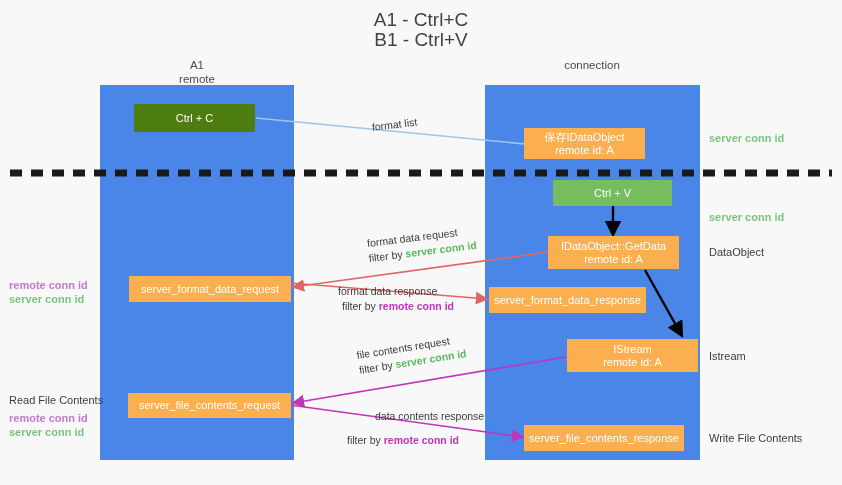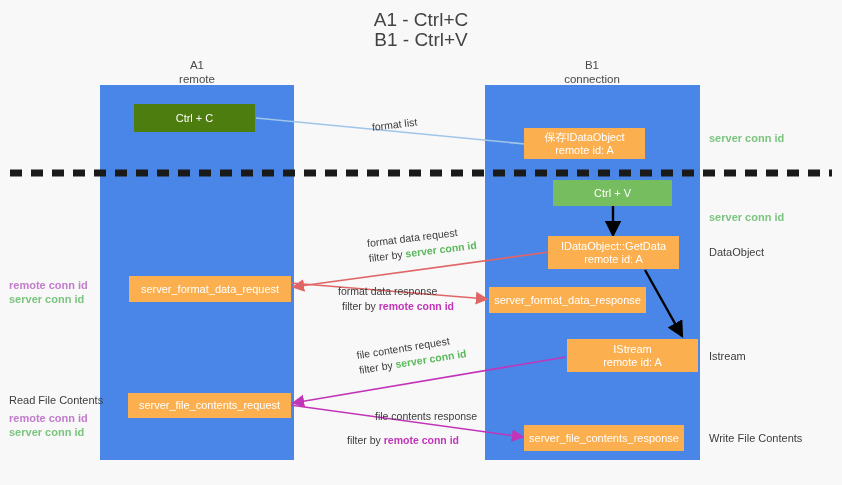--- a/index.html
+++ b/index.html
@@ -113,21 +113,20 @@
   <div class="title">
     <div>A1 - Ctrl+C</div>
     <div>B1 - Ctrl+V</div>
   </div>
 
   <div class="lane-header" style="left:117px; top:58px;">
     <div>A1</div>
     <div>remote</div>
   </div>
   <div class="lane-header" style="left:512px; top:58px;">
-    <div>B1</div>
     <div>connection</div>
   </div>
 
   <div class="lane" id="lane-a"></div>
   <div class="lane" id="lane-b"></div>
 
   <svg class="layer" viewBox="0 0 842 485">
     <defs>
       <marker id="ah-blue" markerWidth="9" markerHeight="9" refX="7" refY="4" orient="auto">
         <path d="M0,0 L8,4 L0,8 z" fill="#9fc5e8"></path>
@@ -212,21 +211,21 @@
     <div>format data response</div>
     <div style="padding-left:4px;"><span>filter by </span><span class="hl-purple">remote conn id</span></div>
   </div>
 
   <div class="edge-label stack-left rot-up-9" style="left:358px; top:348px;">
     <div>file contents request</div>
     <div><span>filter by </span><span class="hl-green">server conn id</span></div>
   </div>
 
   <div class="edge-label stack-left" style="left:375px; top:409px;">
-    <div>file contents response</div>
+    <div>data contents response</div>
     <div style="padding-left:-4px; margin-top:9px; margin-left:-28px;"><span>filter by </span><span class="hl-purple">remote conn id</span></div>
   </div>
 
   <div class="note green" style="left:709px; top:131px;">server conn id</div>
 
   <div class="note green" style="left:709px; top:210px;">server conn id</div>
 
   <div class="note dark" style="left:709px; top:245px;">DataObject</div>
 
   <div class="note dark" style="left:709px; top:349px;">Istream</div>

